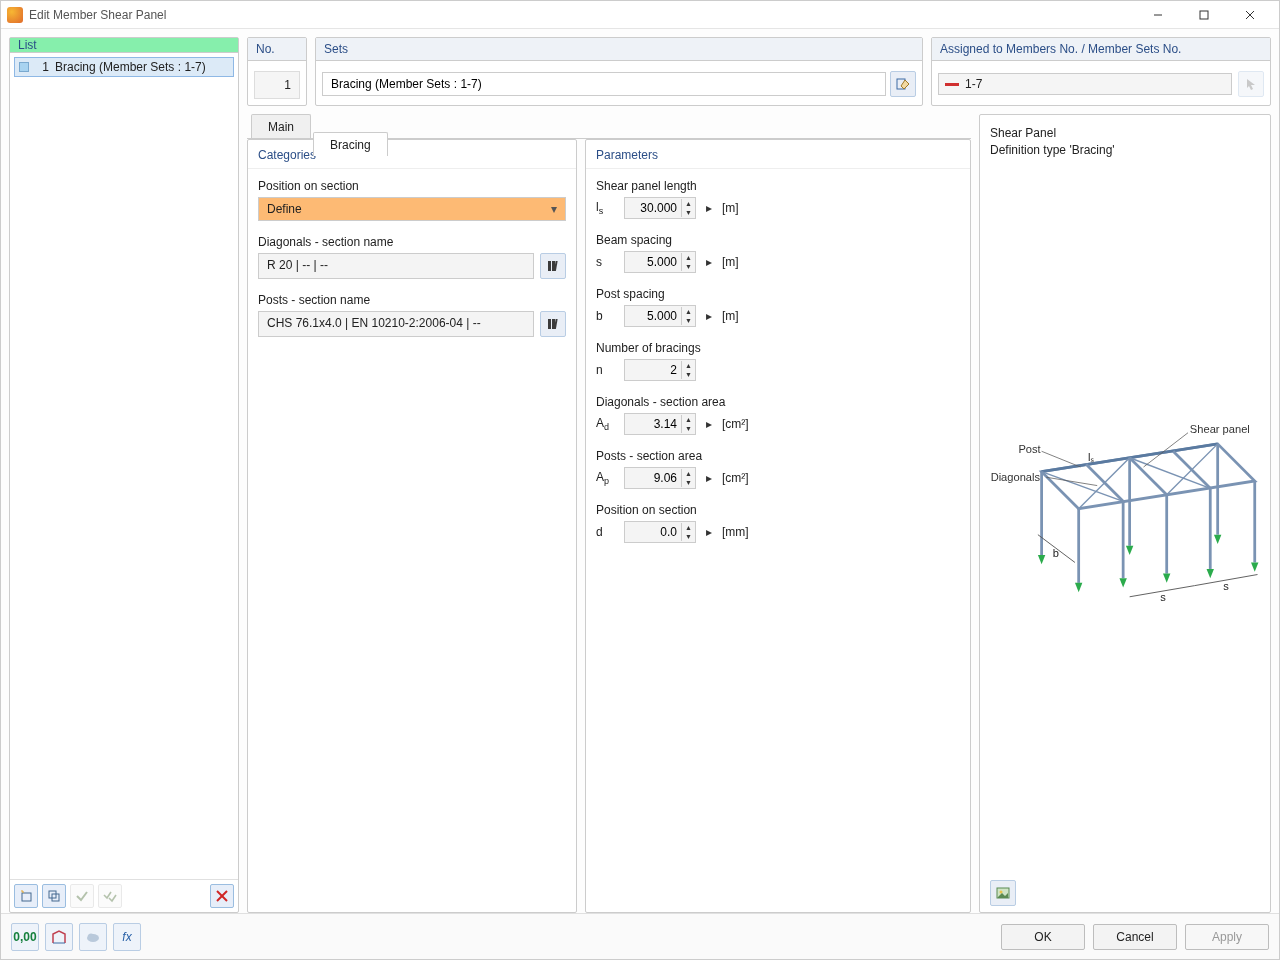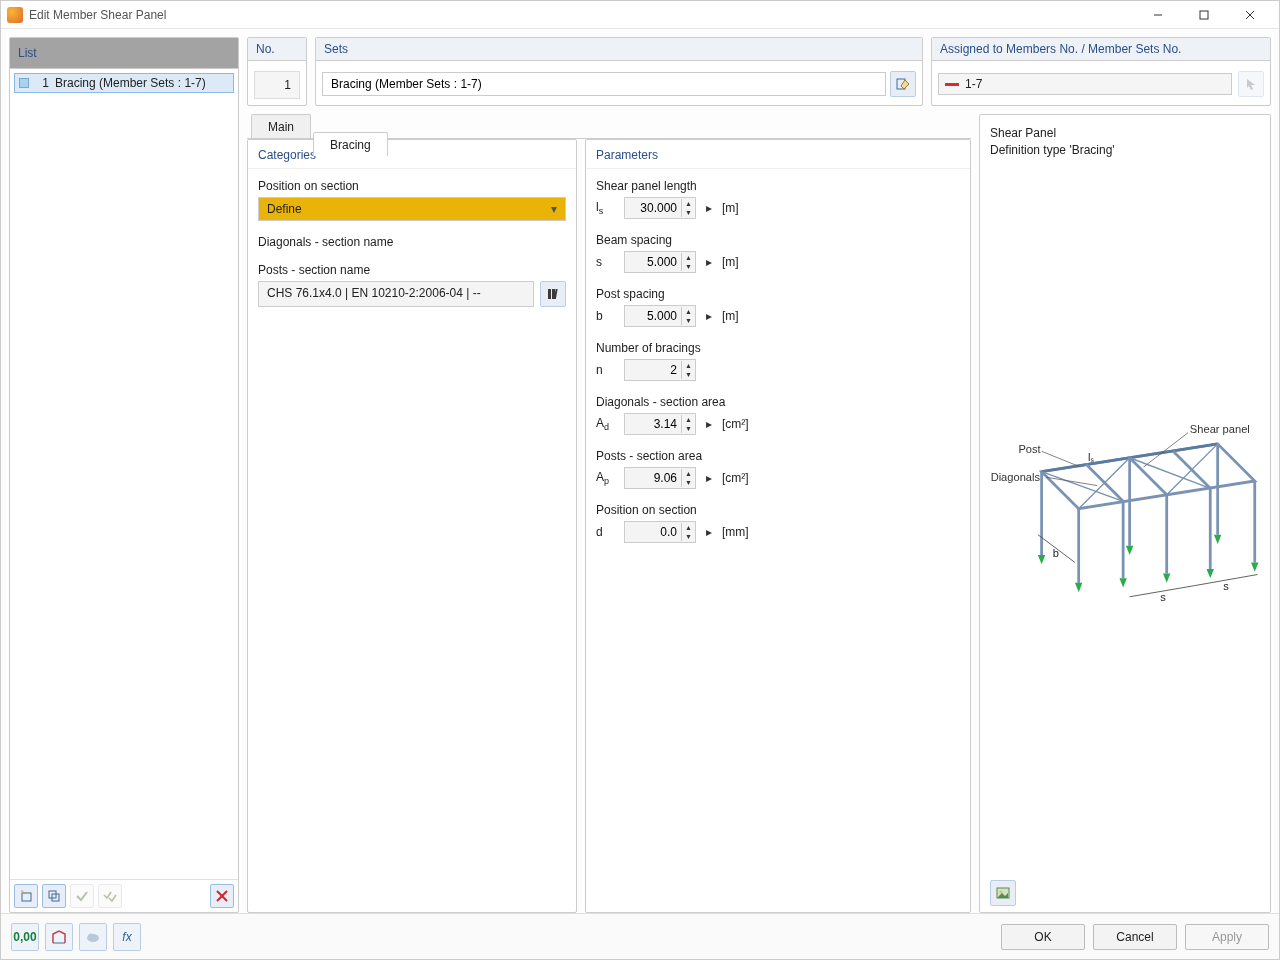--- a/index.html
+++ b/index.html
@@ -6,21 +6,21 @@
   html, body { margin:0; padding:0; width:1280px; height:960px; background:#fff; color:#222; }
   .window { width:1280px; height:960px; display:flex; flex-direction:column; border:1px solid #ccc; background:#fdfdfd; }
   .titlebar { height:28px; display:flex; align-items:center; padding:0 6px; background:#fff; border-bottom:1px solid #e5e5e5;}
   .titlebar .title { margin-left:6px; color:#555; flex:1;}
   .winbtns { display:flex; gap:0; }
   .winbtn { width:46px; height:28px; display:flex; align-items:center; justify-content:center; color:#333;}
   .app-icon { width:16px; height:16px; border-radius:3px; background: radial-gradient(circle at 30% 30%, #f7b733, #e06a2b); display:inline-block;}
   .content { flex:1; display:flex; gap:8px; padding:8px 8px 0 8px; }
   .panel-border { border:1px solid #ccc; background:#fff; border-radius:2px; }
   .left-col { width:230px; display:flex; flex-direction:column; }
-  .left-hdr { background:#a3a3a3; border-bottom:1px solid #ccc; color:#2b4e87; padding:8px 8px; font-weight:400;}
+  .left-hdr { background:#86efac; border-bottom:1px solid #ccc; color:#2b4e87; padding:0 8px; font-weight:400;}
   .left-list { flex:1; padding:4px; overflow:auto;}
   .tree-item { display:flex; align-items:center; gap:6px; padding:2px 4px; background:#dceaf7; border:1px solid #8eb8e5; }
   .tree-sq { width:10px; height:10px; background:#a8d3f0; border:1px solid #7aa9cf;}
   .tree-id { width:14px; text-align:right;}
   .left-tools { display:flex; align-items:center; gap:4px; padding:4px; border-top:1px solid #e0e0e0;}
   .mini-btn { width:24px; height:24px; display:flex; align-items:center; justify-content:center; border:1px solid #cfcfcf; background:#f7f7f7; border-radius:2px;}
   .mini-btn.pressed { background:#e7eef9; border-color:#9abde0;}
   .spacer { flex:1; }
   .mid-col { flex:1; display:flex; flex-direction:column; gap:8px; }
   .top-fields { display:flex; gap:8px; }
@@ -39,21 +39,21 @@
   .tabs-row { display:flex; align-items:flex-end; border-bottom:1px solid #ccc; padding-left:4px; }
   .tab { padding:5px 16px 4px 16px; border:1px solid #ccc; border-bottom:none; background:#f0f0f0; margin-right:2px; border-radius:2px 2px 0 0;}
   .tab.active { background:#fff; position:relative; top:18px;}
   .main-area { flex:1; display:flex; gap:8px; }
   .cat-col { width:330px; display:flex; flex-direction:column; }
   .param-col { flex:1; display:flex; flex-direction:column; }
   .info-col { width:292px; display:flex; flex-direction:column; }
   .section-hdr { color:#2b4e87; padding:8px 10px 6px 10px; border-bottom:1px solid #eee;}
   .section-body { padding:10px; display:flex; flex-direction:column; gap:14px;}
   .lbl { color:#222; }
-  .select { display:flex; justify-content:space-between; align-items:center; border:1px solid #ccc; background:#eab308; padding:4px 8px; }
+  .select { display:flex; justify-content:space-between; align-items:center; border:1px solid #ccc; background:#fdba74; padding:4px 8px; }
   .chev { color:#555; }
   .row-with-lib { display:flex; gap:6px; }
   .text-readonly { flex:1; border:1px solid #ccc; background:#f4f4f4; padding:4px 8px; }
   .param-row { display:flex; align-items:center; gap:8px; }
   .psym { width:20px; color:#222;}
   .psym sub { font-size:9px;}
   .spin { display:flex; align-items:center; border:1px solid #ccc; background:#f4f4f4; }
   .spin input { width:56px; border:none; background:transparent; text-align:right; padding:3px 4px; outline:none;}
   .spin .arrows { display:flex; flex-direction:column; }
   .spin .arrow { width:14px; height:9px; display:flex; align-items:center; justify-content:center; font-size:7px; color:#333; border-left:1px solid #ccc;}
@@ -193,20 +193,30 @@
                 <div class="section-body">
                   <div>
                     <div class="lbl">Position on section</div>
                     <div class="select" style="margin-top:4px">
                       <span>Define</span>
                       <span class="chev">▾</span>
                     </div>
                   </div>
                   <div>
                     <div class="lbl">Diagonals - section name</div>
+                    <div class="row-with-lib" style="margin-top:4px">
+                      <div class="text-readonly">R 20 | -- | --</div>
+                      <div class="icon-btn">
+                        <svg width="14" height="14">
+                            <rect x="2" y="2" width="3" height="10" fill="#3b3b3b"></rect>
+                            <rect x="6" y="2" width="3" height="10" fill="#3b3b3b"></rect>
+                            <rect x="10" y="2" width="2" height="10" fill="#3b3b3b" transform="skewX(-10)"></rect>
+                          </svg>
+                      </div>
+                    </div>
                   </div>
                   <div>
                     <div class="lbl">Posts - section name</div>
                     <div class="row-with-lib" style="margin-top:4px">
                       <div class="text-readonly">CHS 76.1x4.0 | EN 10210-2:2006-04 | --</div>
                       <div class="icon-btn">
                         <svg width="14" height="14">
                             <rect x="2" y="2" width="3" height="10" fill="#3b3b3b"></rect>
                             <rect x="6" y="2" width="3" height="10" fill="#3b3b3b"></rect>
                             <rect x="10" y="2" width="2" height="10" fill="#3b3b3b" transform="skewX(-10)"></rect>

